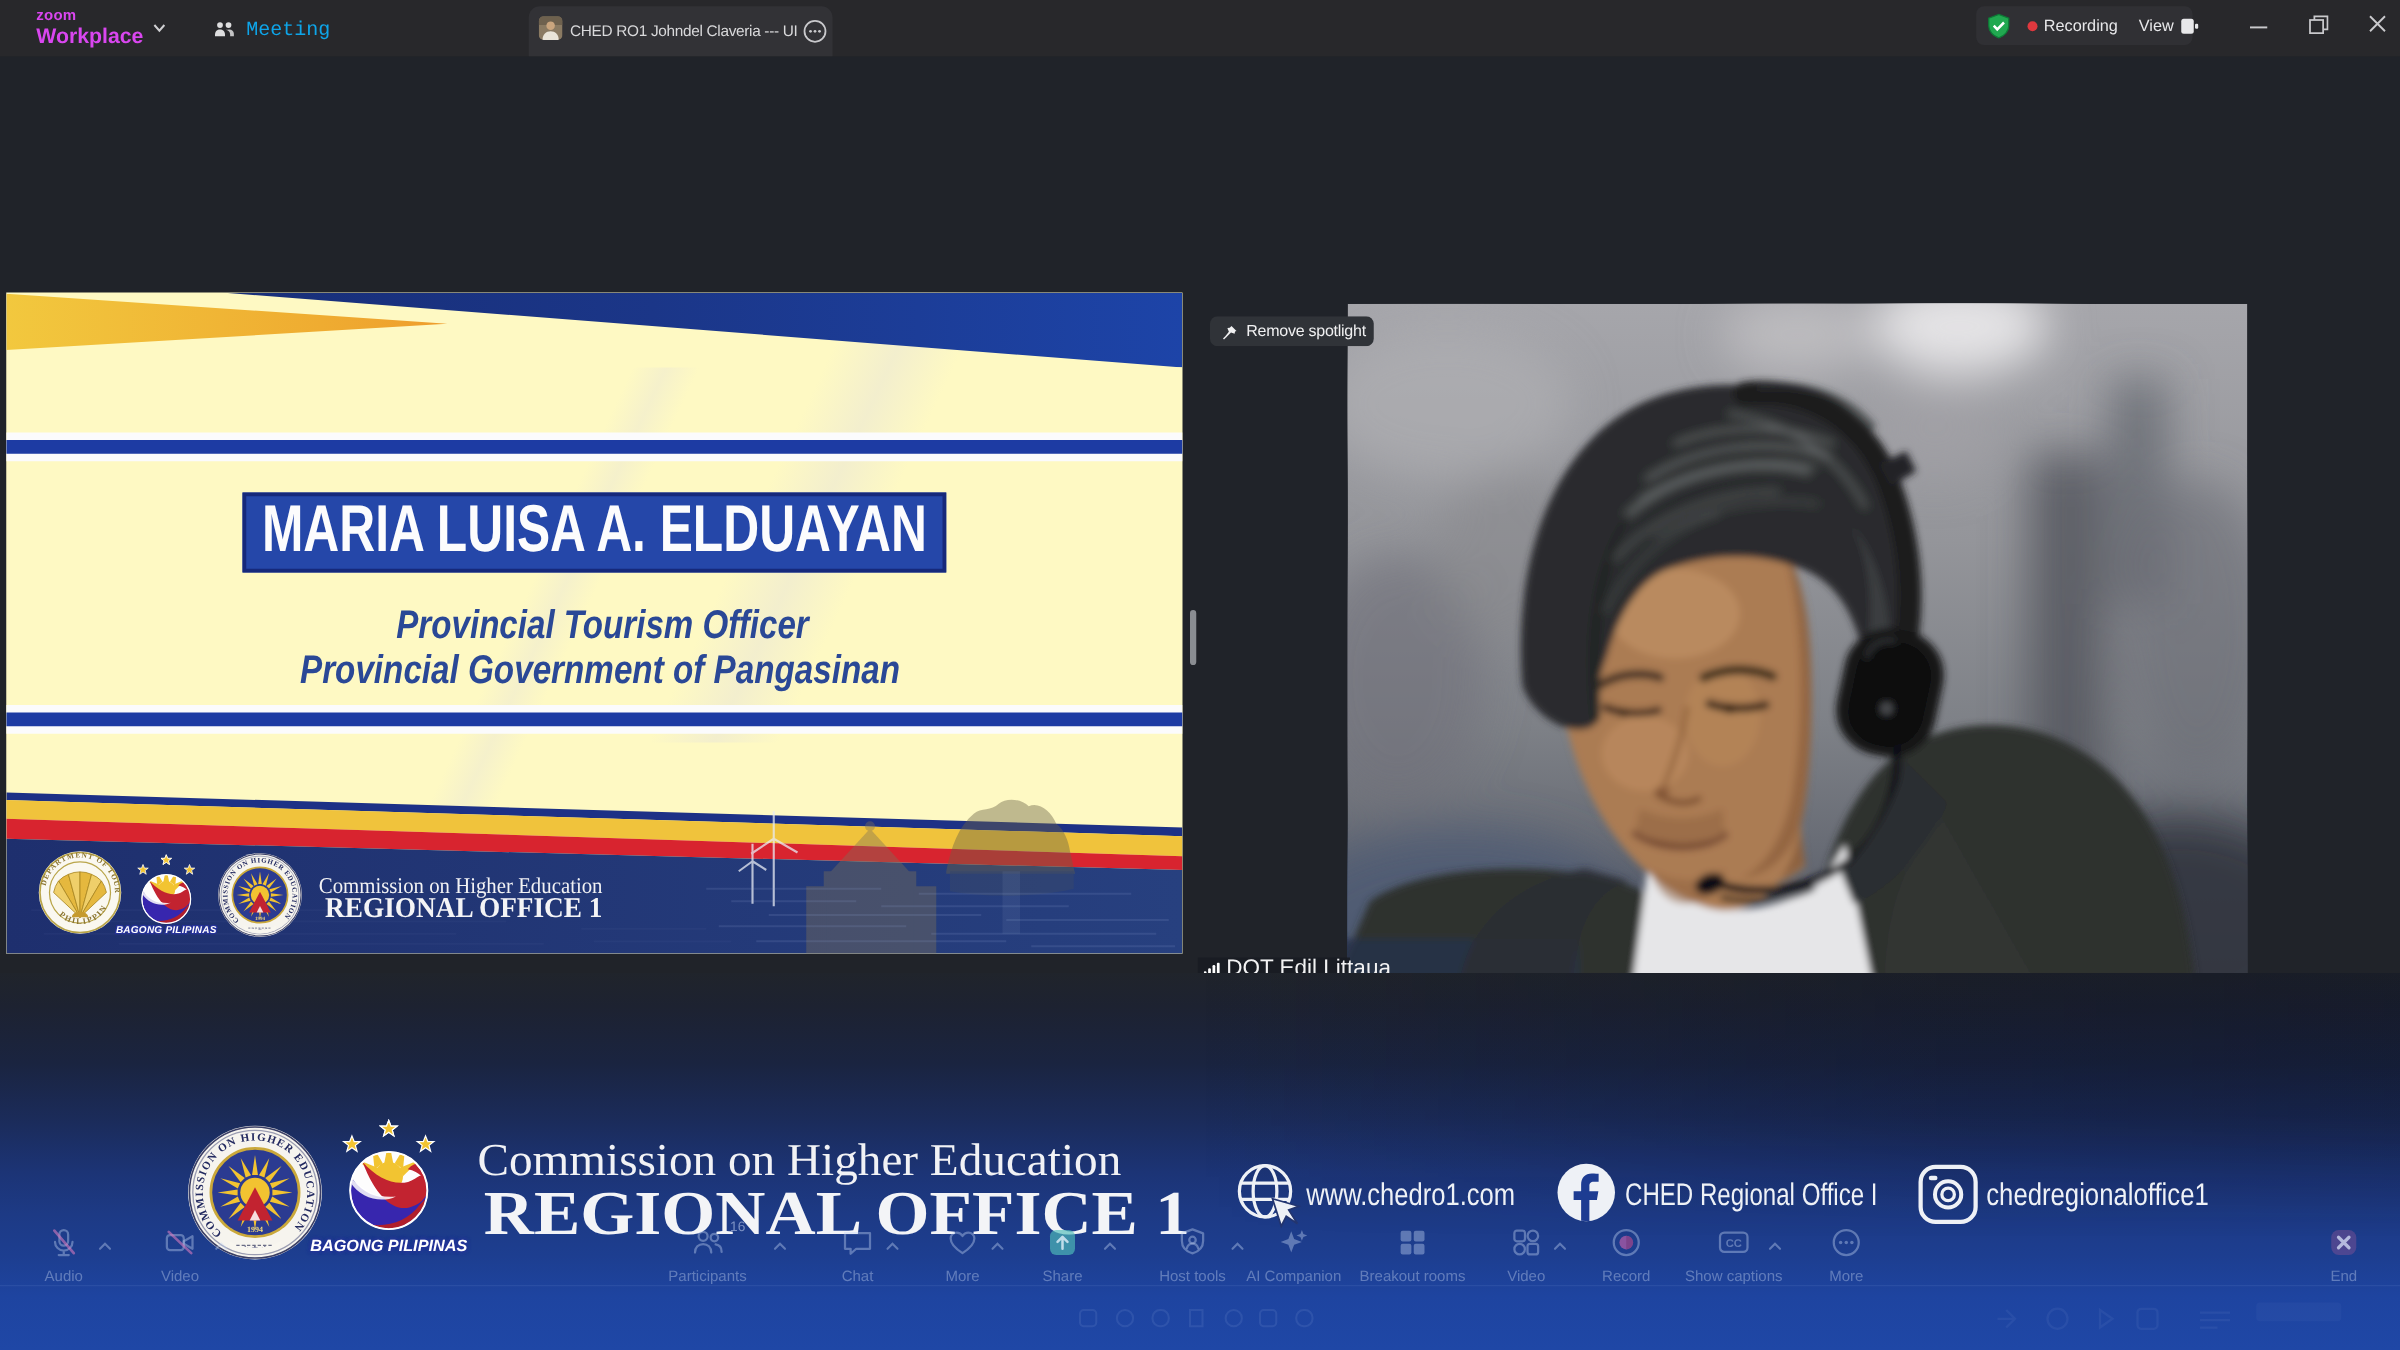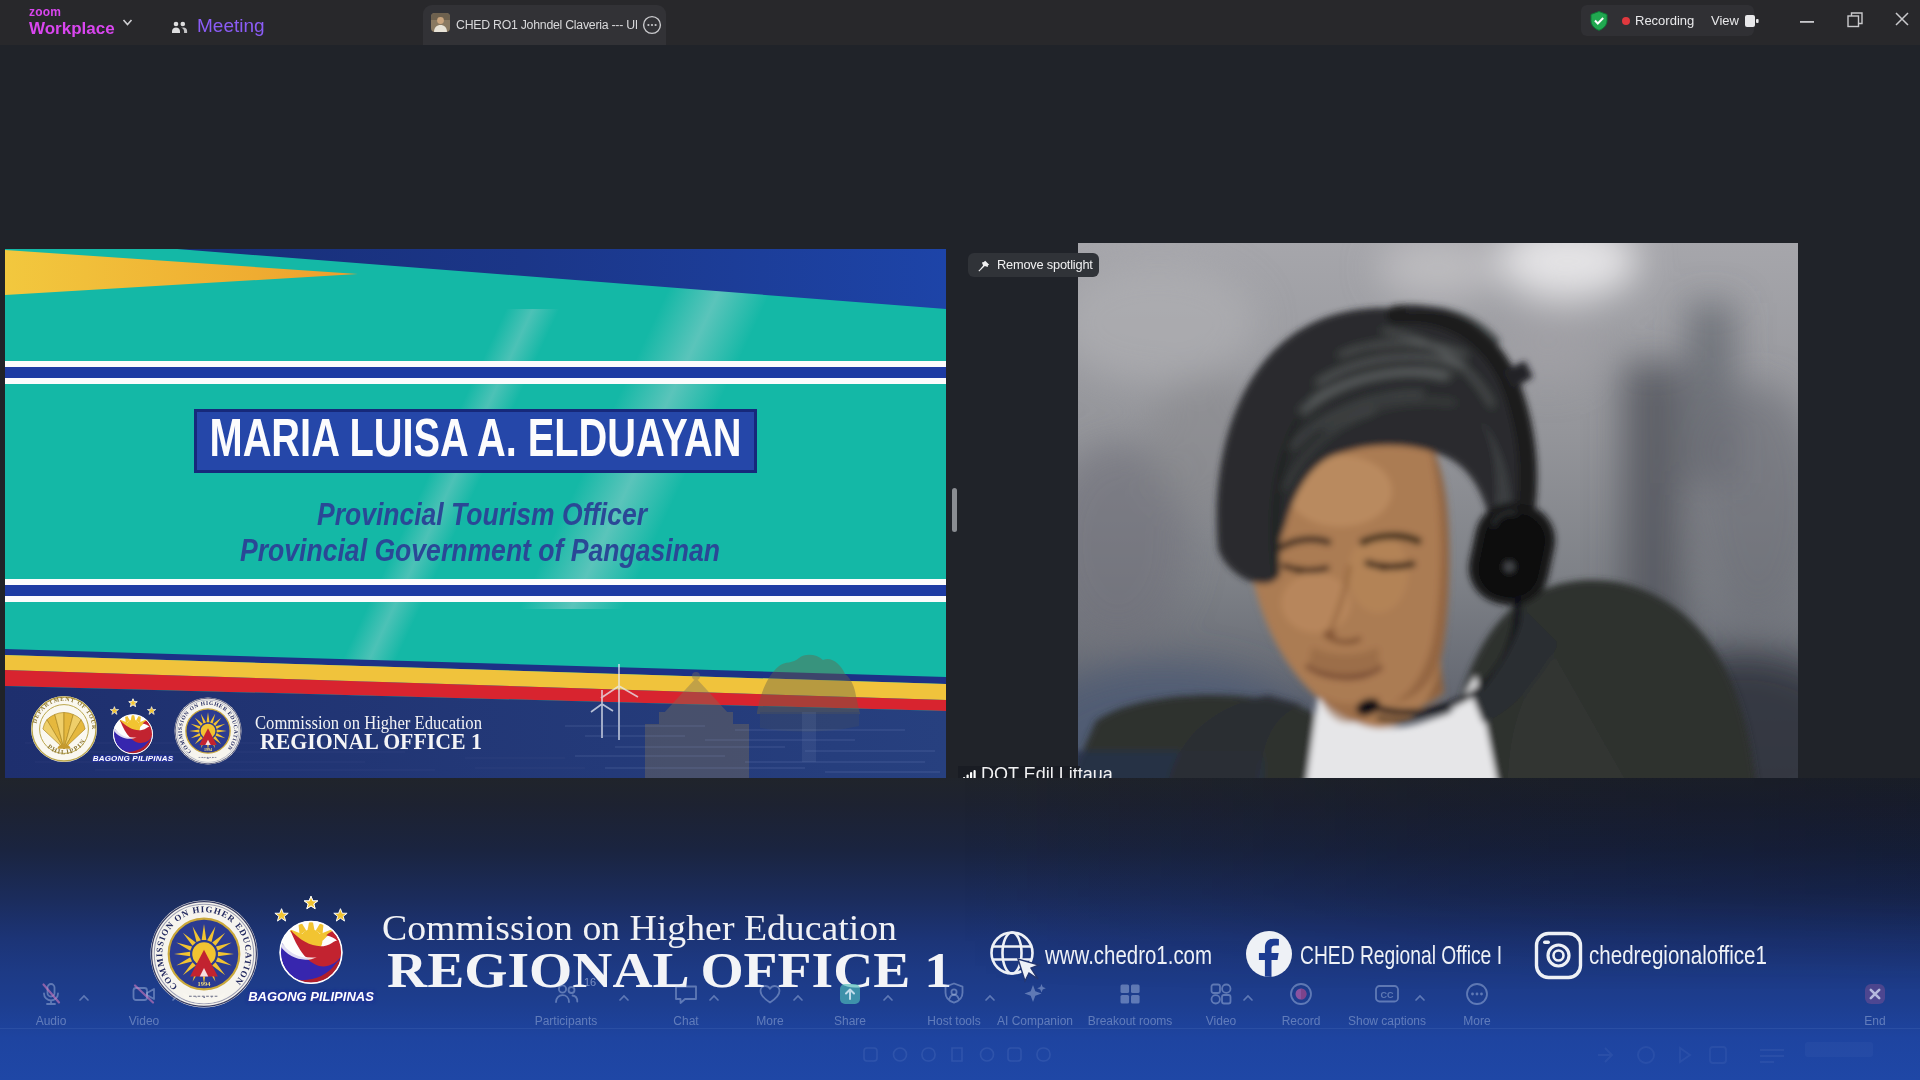--- a/index.html
+++ b/index.html
@@ -6,33 +6,33 @@
   body{width:1920px;height:1080px;position:relative;overflow:hidden;
        background:#202329;font-family:"Liberation Sans",sans-serif;}
   .abs{position:absolute;}
 
   
   #topbar{left:0;top:0;width:1920px;height:45px;background:#28282b;}
   #zoomlogo{left:29px;top:6px;color:#d946ef;line-height:1;}
   #zoomlogo .z1{font-size:12px;font-weight:bold;letter-spacing:.2px;}
   #zoomlogo .z2{font-size:17px;font-weight:bold;margin-top:2px;}
   #chev1{left:121px;top:16px;}
-  #meeting{left:171px;top:15px;color:#8b5cf6;font-size:19px;}
+  #meeting{left:171px;top:15px;color:#0ea5e9;font-size:16px;font-family:Liberation Mono, monospace;}
   #meeting svg{vertical-align:-3px;margin-right:9px;}
   #tab{left:423px;top:5px;width:243px;height:40px;background:#323236;border-radius:9px 9px 0 0;}
   #tabtx{left:33px;top:13px;color:#d9d9db;font-size:12.3px;letter-spacing:-0.25px;white-space:nowrap;}
   #tabdots{left:219px;top:10px;}
   #rbox{left:1581px;top:5px;width:173px;height:31px;background:#303034;border-radius:6px;}
   #recdot{left:41px;top:12px;width:8px;height:8px;border-radius:50%;background:#e0383e;}
   #rectx{left:54px;top:8px;color:#e8e8ea;font-size:13px;}
   #viewtx{left:130px;top:8px;color:#e8e8ea;font-size:13px;}
   .winbtn{top:13px;color:#c9c9cc;}
 
   
-  #slide{left:5px;top:249px;width:941px;height:529px;background:#14b8a6;overflow:hidden;}
+  #slide{left:5px;top:234px;width:941px;height:529px;background:#fef9c3;overflow:hidden;}
   #slide .streak{position:absolute;}
   #navwedge{left:0;top:0;width:941px;height:60px;
       background:linear-gradient(90deg,#162a70 0%,#1b3688 55%,#1d44a8 100%);
       clip-path:polygon(18.3% 0,100% 0,100% 100%,18.3% 0);}
   #yeltri{left:0;top:0;width:360px;height:50px;
       background:linear-gradient(90deg,#f2c83e 0%,#efac31 70%,#ee9c2c 100%);
       clip-path:polygon(0 2%,98% 50%,0 92%);}
   .wband{left:0;width:941px;background:#fbfbfc;}
   .bstripe{left:0;width:941px;background:#1d3ba3;}
   #wband1{top:112px;height:23px;}

